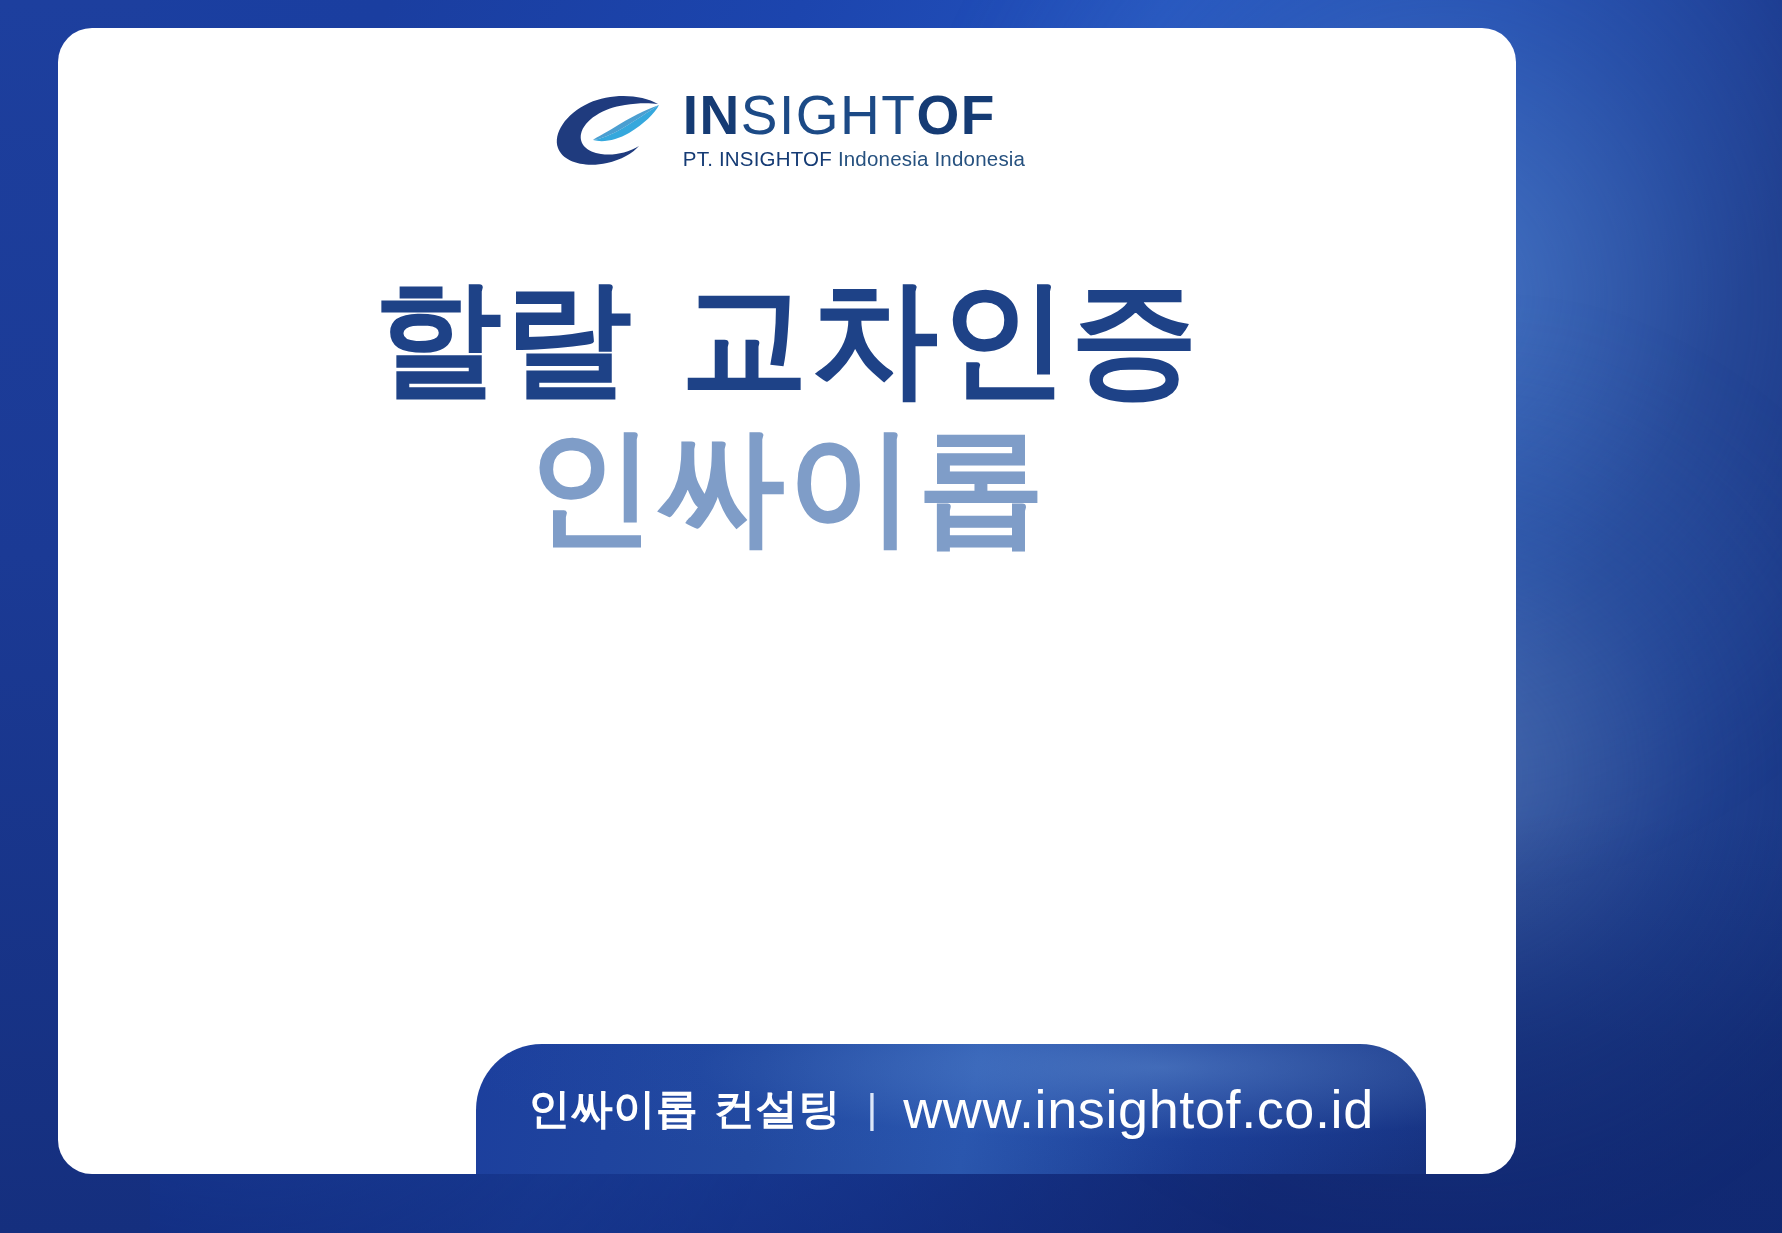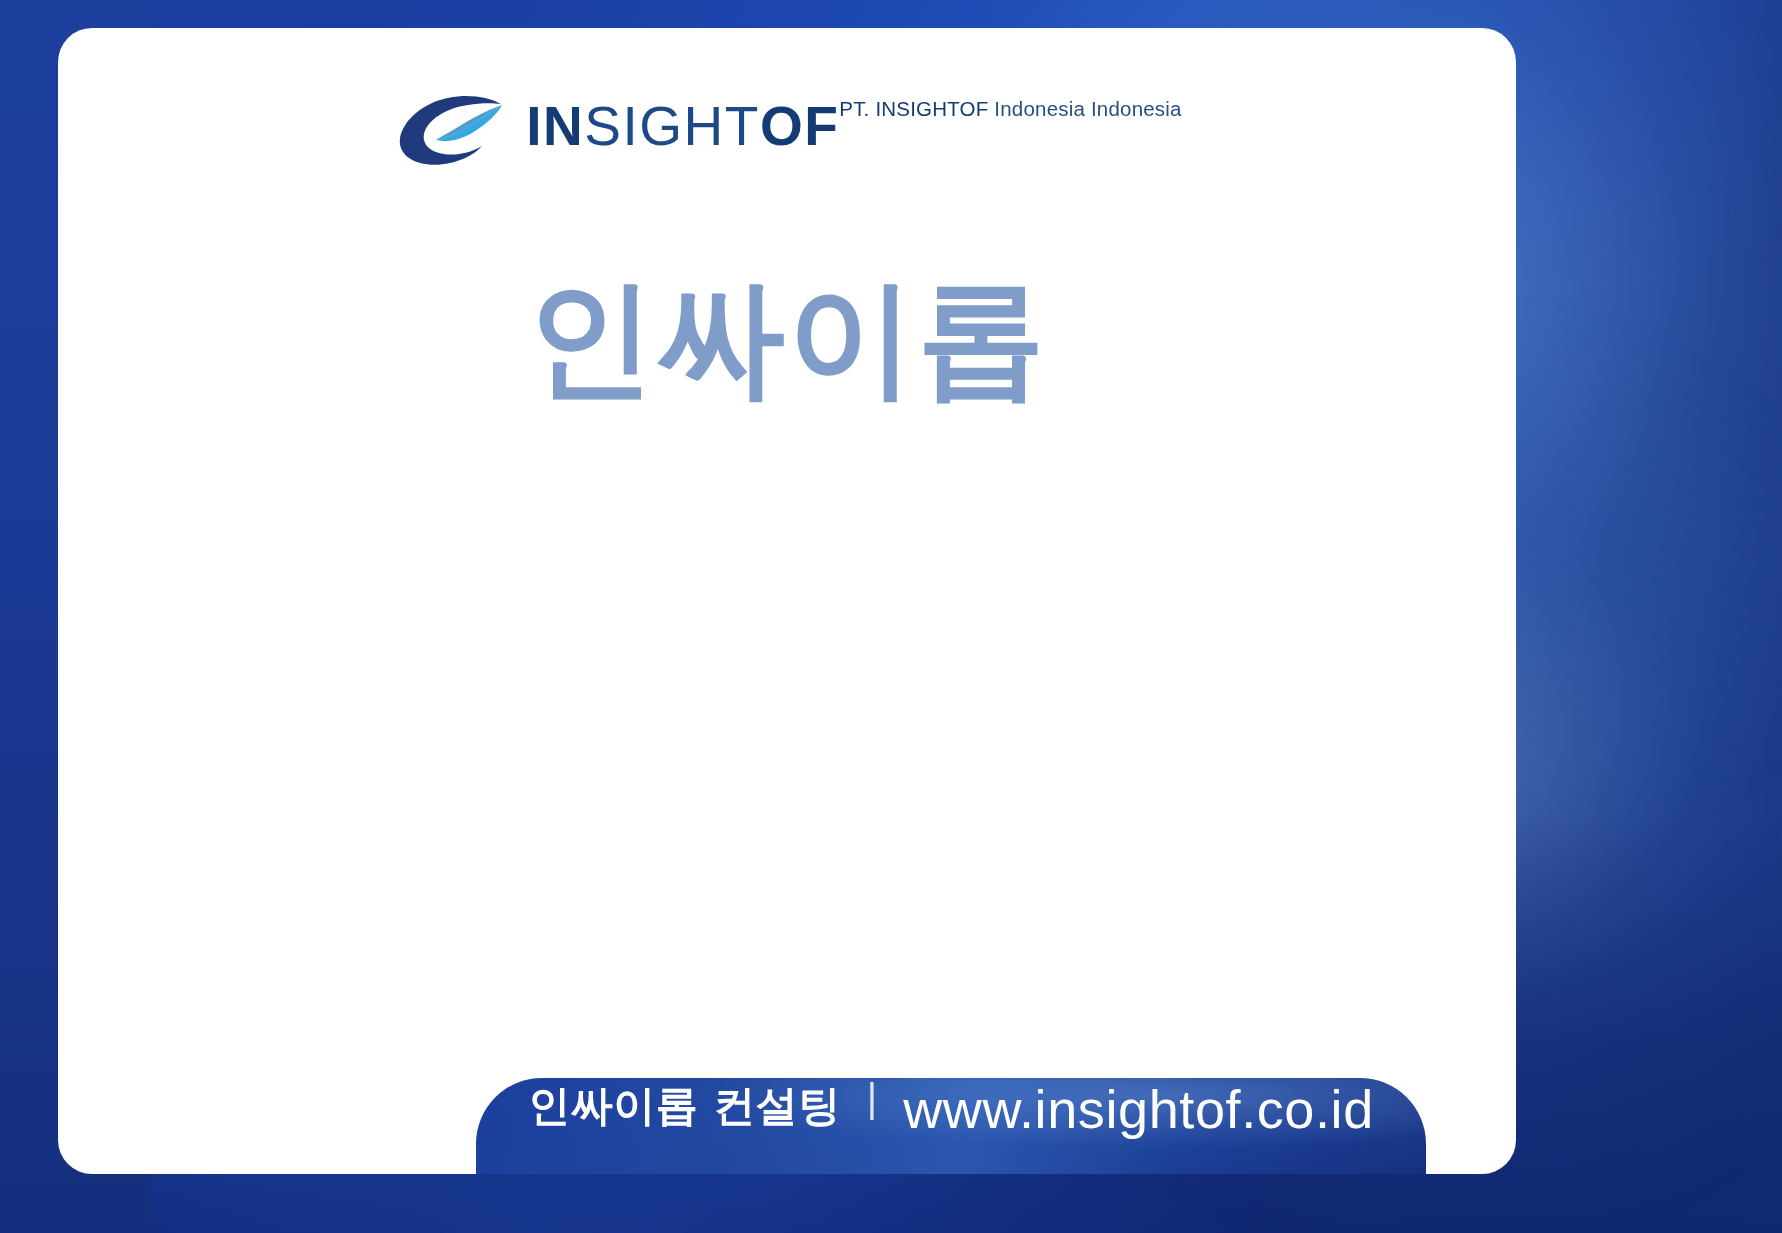--- a/index.html
+++ b/index.html
@@ -110,20 +110,21 @@
     gap: 16px;
   }
   .logo-mark {
     width: 118px;
     height: 86px;
     flex: 0 0 auto;
     display: block;
   }
   .logo-text-col {
     display: flex;
+    flex-direction: column;
     align-items: flex-start;
     line-height: 1;
   }
   .logo-word {
     font-size: 55px;
     letter-spacing: 1.5px;
     white-space: nowrap;
     margin-bottom: 6px;
   }
   .lw-a { font-weight: 700; color: #153b74; }
@@ -153,28 +154,28 @@
   .hl-line { display: block; white-space: nowrap; }
   .hl-dark  { color: #1e4287; }
   .hl-light { color: #7f9dc8; }
 
   
   .bottom-bar {
     position: absolute;
     left: 418px;
     bottom: 0;
     width: 950px;
-    height: 96px;
+    height: 130px;
     border-top-left-radius: 66px;
     border-top-right-radius: 66px;
     background:
       radial-gradient(ellipse at 72% 18%, rgba(120,170,232,0.40) 0%, rgba(40,86,186,0.10) 48%, rgba(20,48,136,0) 72%),
       linear-gradient(100deg, #1c3f9d 0%, #22499f 30%, #2a56ad 52%, #1b3c93 76%, #16317f 100%);
     display: flex;
-    align-items: flex-start;
+    align-items: center;
     justify-content: center;
     gap: 26px;
     overflow: hidden;
   }
   .bb-kr {
     font-family: "DejaVu Sans", "Liberation Sans", sans-serif;
     font-weight: 700;
     font-size: 42px;
     color: #ffffff;
     letter-spacing: 0.5px;
@@ -220,20 +221,21 @@
         </span>
         <span class="logo-text-col">
           <span class="logo-word"><span class="lw-a">IN</span><span class="lw-b">SIGHT</span><span class="lw-c">OF</span></span>
           <span class="logo-tag"><span class="tag-strong">PT. INSIGHTOF</span>
             <span class="tag-light">Indonesia Indonesia</span></span>
         </span>
       </div>
     </div>
 
     <div class="headline">
+      <span class="hl-line hl-dark">할랄 교차인증</span>
       <span class="hl-line hl-light">인싸이롭</span>
     </div>
 
     <div class="bottom-bar">
       <span class="bb-kr">인싸이롭 컨설팅</span>
       <span class="bb-sep">|</span>
       <span class="bb-url">www.insightof.co.id</span>
     </div>
 
   </div>

